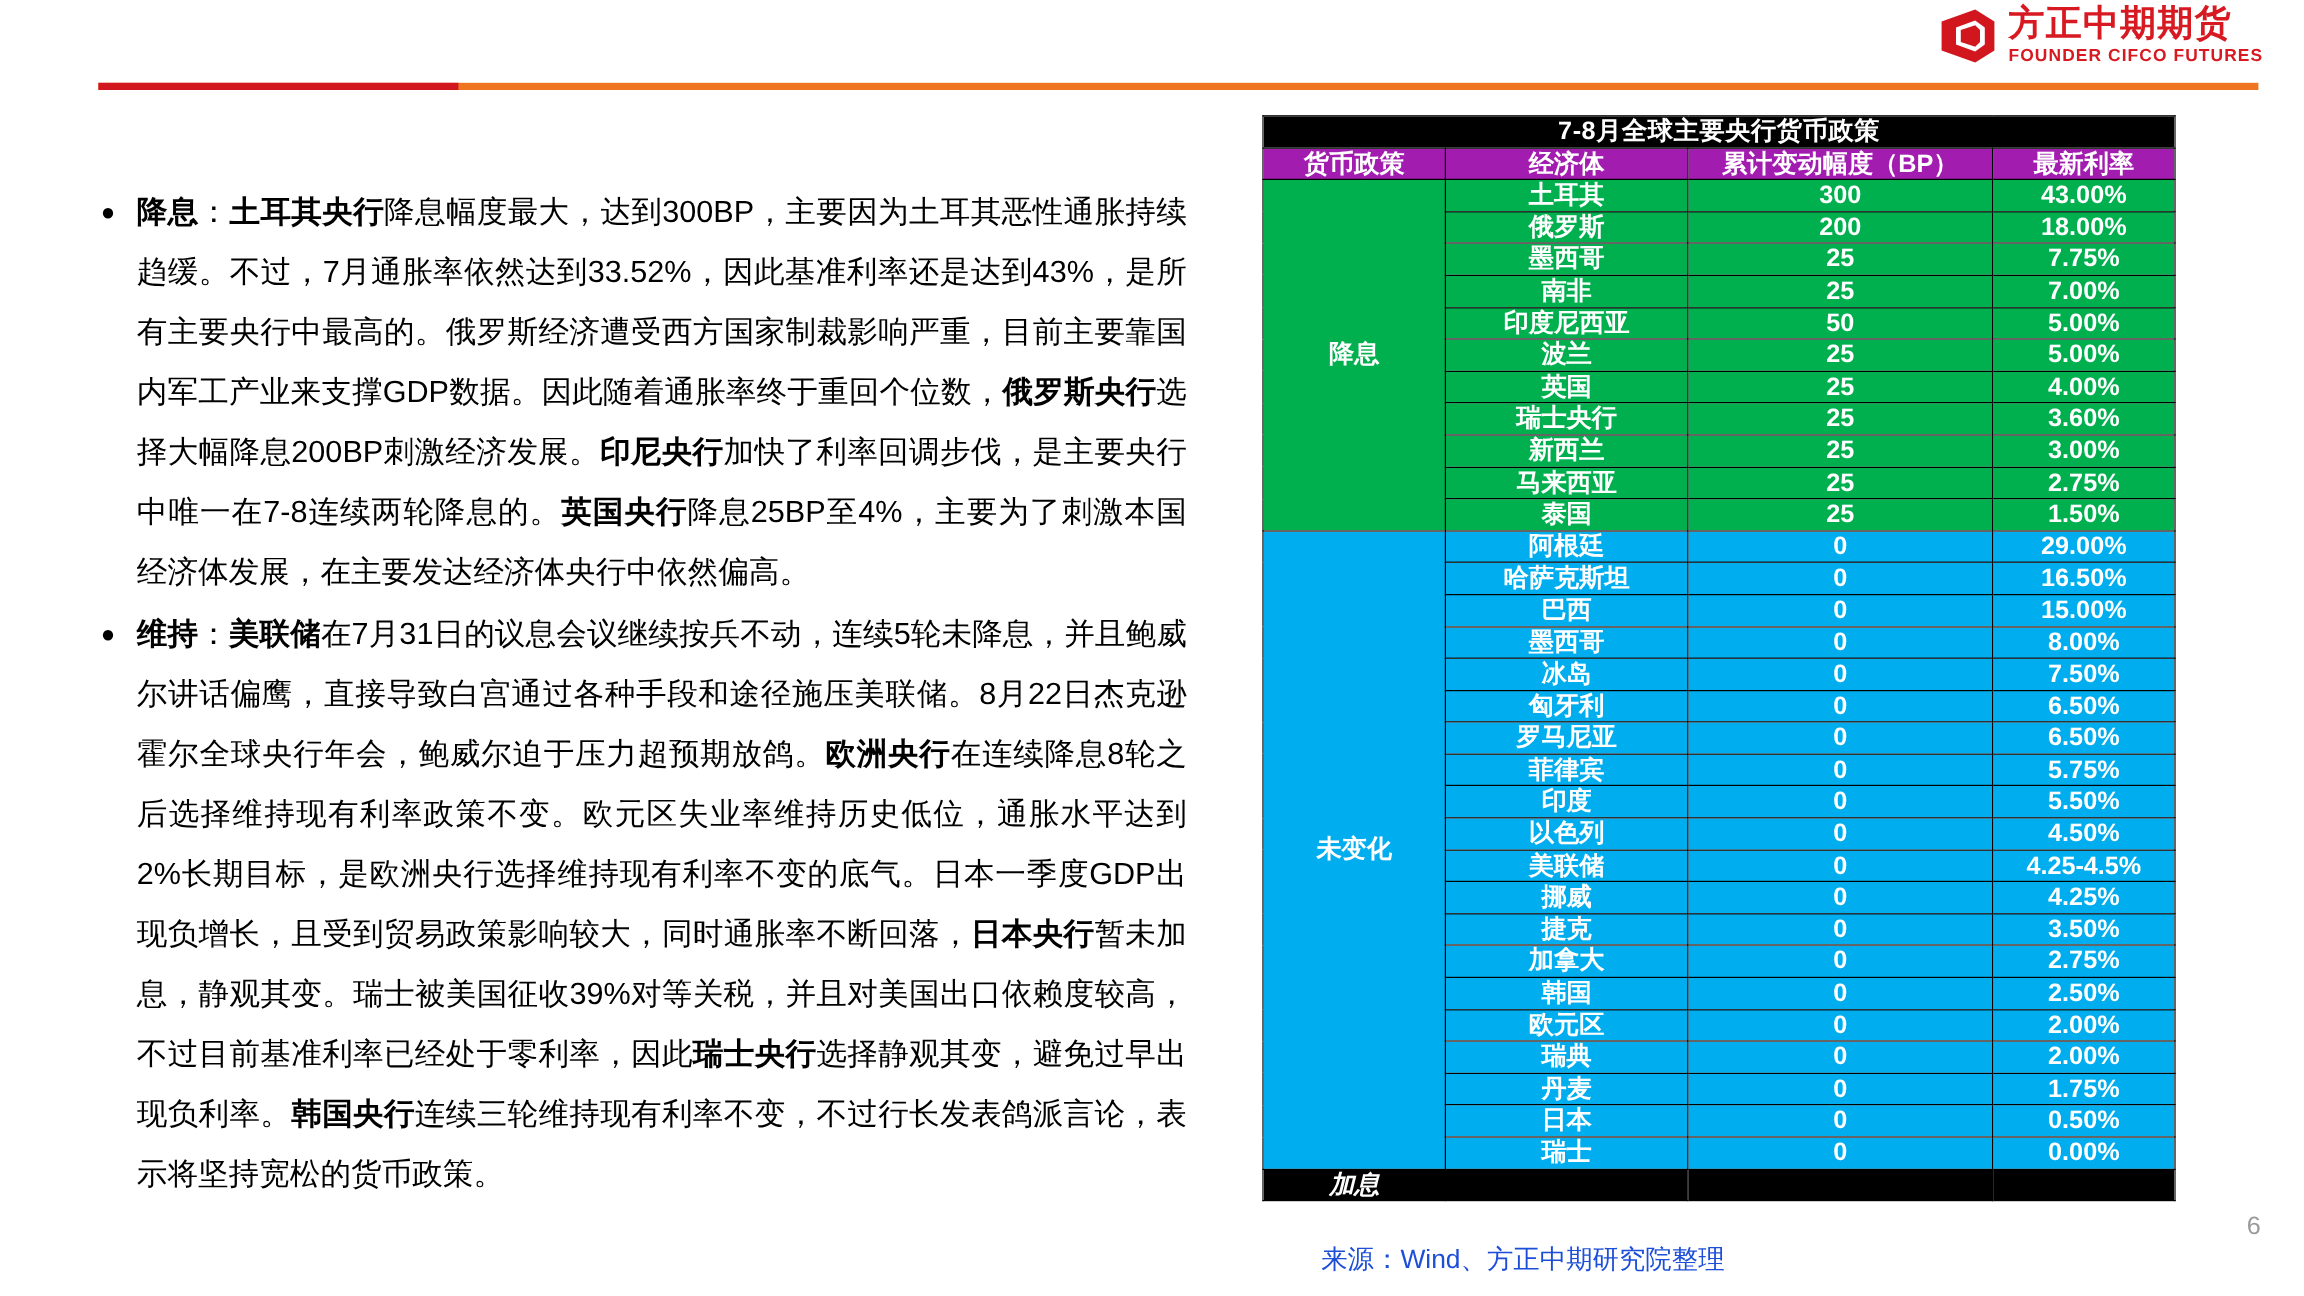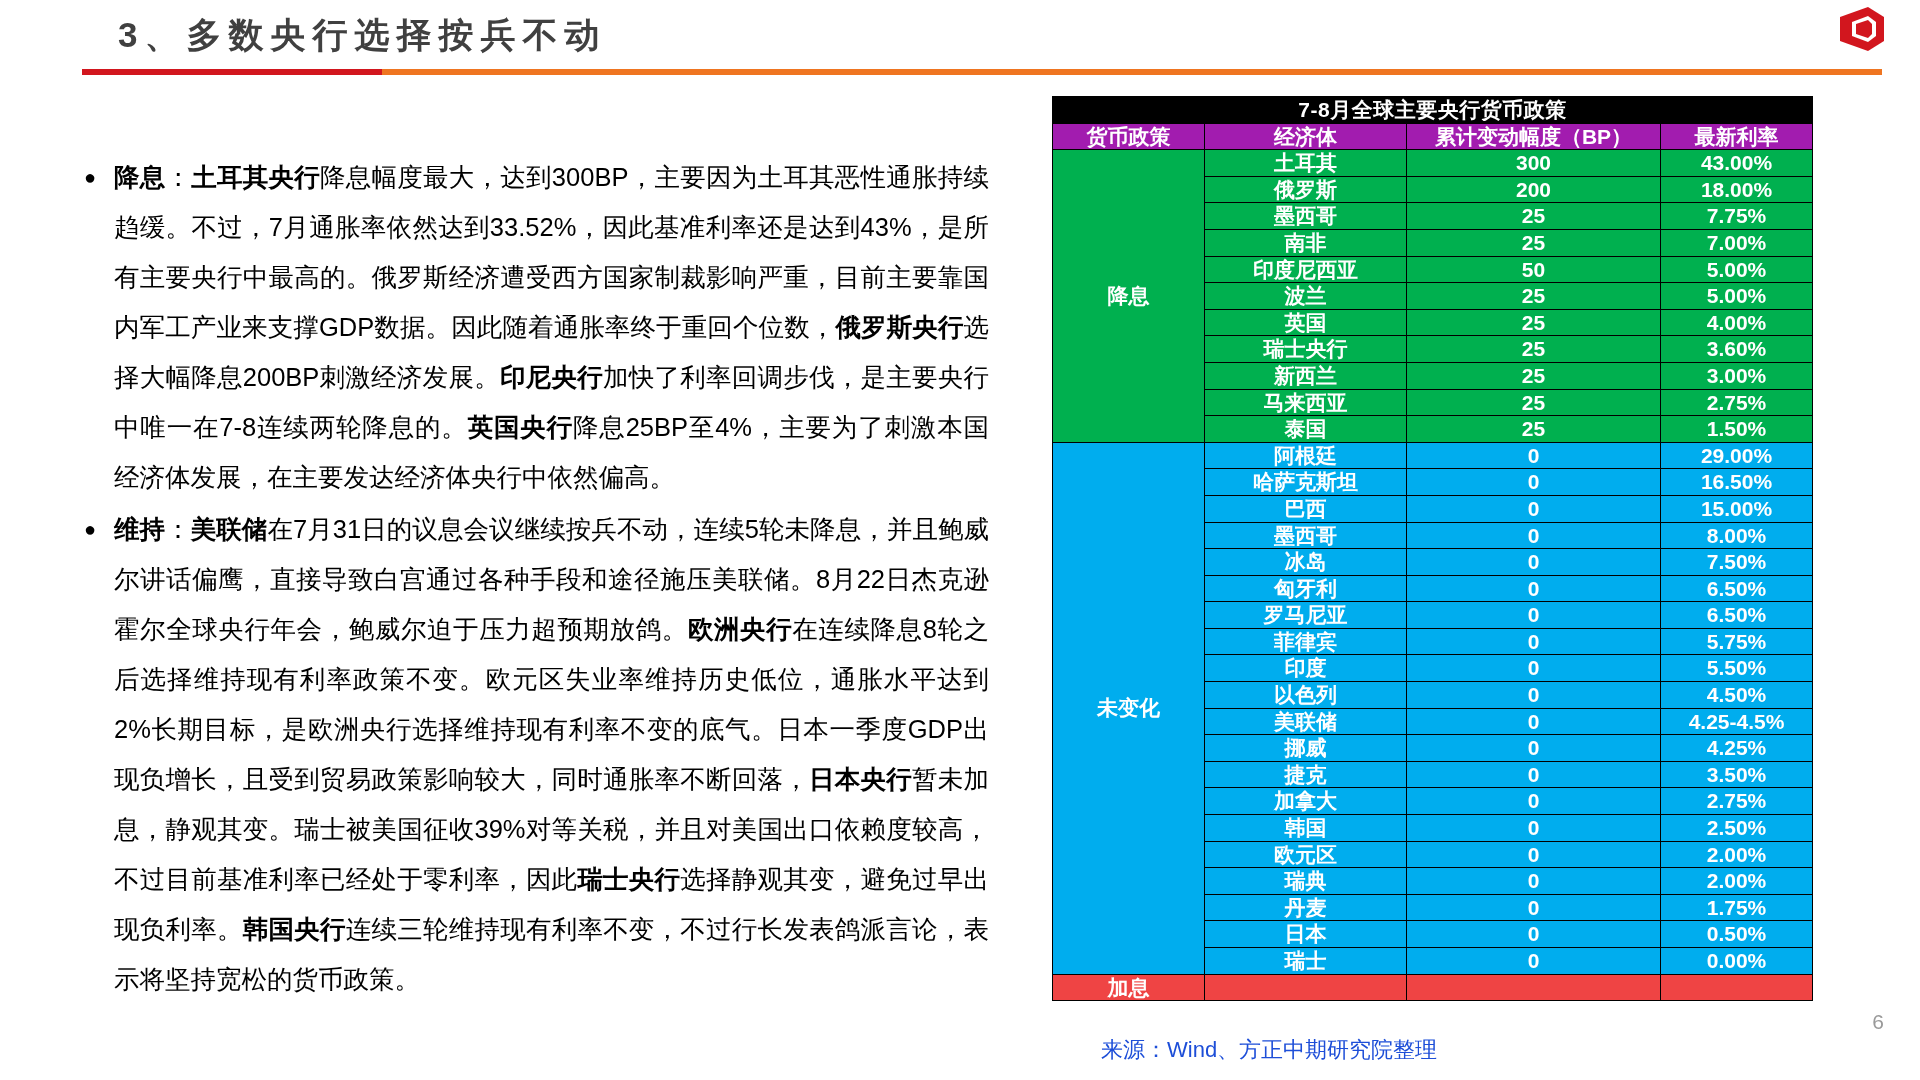--- a/index.html
+++ b/index.html
@@ -158,21 +158,21 @@
     height: 34px;
     line-height: 34px;
   }
   .c-policy { width: 152px; }
   .c-econ   { width: 202px; }
   .c-bp     { width: 254px; }
   .c-rate   { width: 152px; }
 
   tr.green td { background: #00b04f; text-align: center; }
   tr.blue  td { background: #00adee; }
-  tr.red   td { background: #ef4444; }
+  tr.red   td { background: #000000; font-style: italic; }
   td.grp-green { background: #00b04f; }
   td.grp-blue  { background: #00adee; }
   td.grp-red   { background: #fe0000; }
 
   
   .source-line {
     position: absolute;
     left: 1062px;
     top: 1035px;
     font-size: 22px;
@@ -185,29 +185,32 @@
     right: 36px;
     top: 1010px;
     font-size: 21px;
     color: #9a9a9a;
   }
 </style>
 </head>
 <body>
 
 <div class="slide-header">
-  <div class="header-title">3、多数央行选择按兵不动</div>
 
   <div class="logo-wrap">
     <div class="logo-mark">
       <svg width="48" height="48" viewBox="0 0 48 48" aria-hidden="true">
         <polygon points="2,12 30,2 46,12 46,36 30,46 2,36" fill="#d2161e"></polygon>
         <polygon points="14,17 30,11 38,17 38,31 30,37 14,31" fill="#ffffff"></polygon>
         <polygon points="18,19 30,15 34,19 34,29 30,33 18,29" fill="#d2161e"></polygon>
       </svg>
+    </div>
+    <div class="logo-text-col">
+      <div class="logo-cn">方正中期期货</div>
+      <div class="logo-en">FOUNDER CIFCO FUTURES</div>
     </div>
   </div>
 
   <div class="divider">
     <div class="divider-red"></div>
   </div>
 </div>
 
 <div class="text-col">
   <div id="bullet-container">

